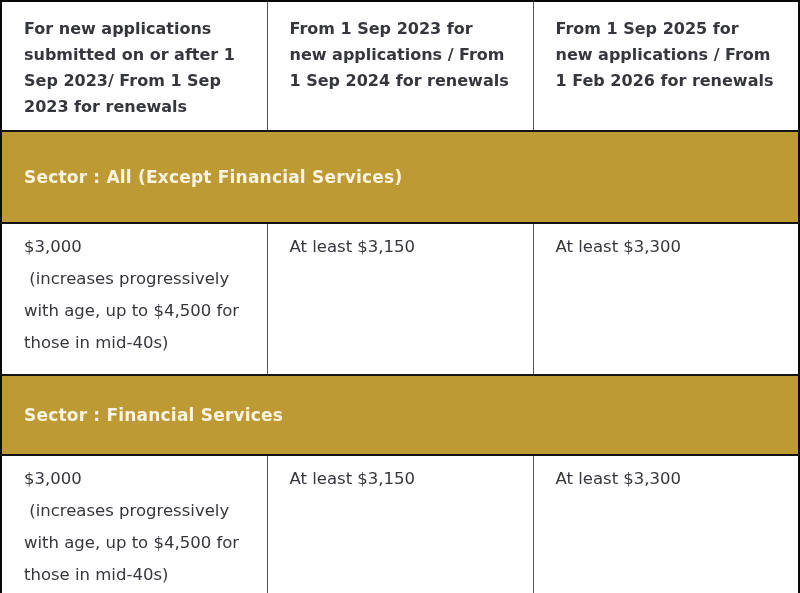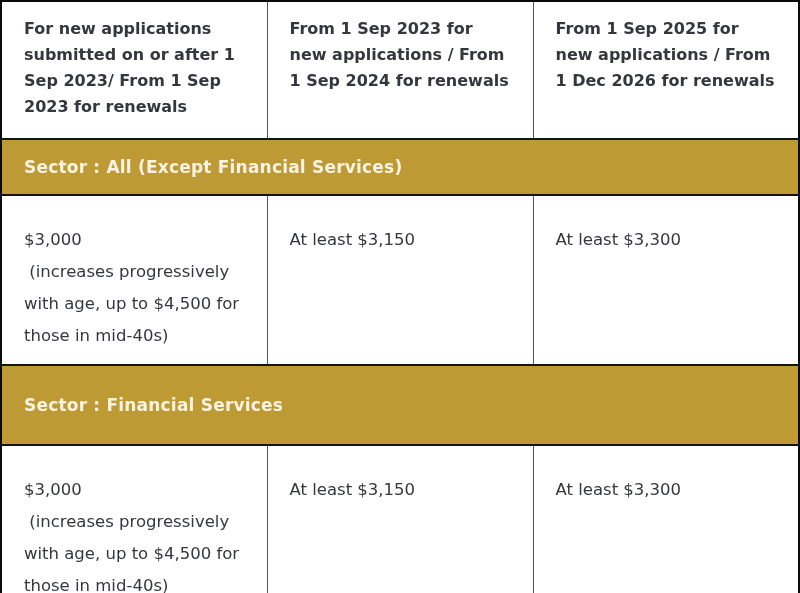--- a/index.html
+++ b/index.html
@@ -21,21 +21,21 @@
     table-layout: fixed;
     border: 2px solid var(--outer_border, #0a0a0a);
     background: #ffffff;
   }
   table.salary-table col { width: 33.333%; }
 
   
   tr.header-row th {
     vertical-align: top;
     text-align: left;
-    padding: 14px 20px 18px 22px;
+    padding: 14px 20px 10px 22px;
     font-size: 16px;
     font-weight: 700;
     line-height: 26px;
     color: var(--body_text, #35373c);
     border-right: 1px solid var(--divider, #55565a);
     border-bottom: 2px solid var(--rule, #141414);
     height: 127px;
     box-sizing: border-box;
   }
   tr.header-row th:last-child { border-right: none; }
@@ -47,28 +47,28 @@
     font-size: 17px;
     font-weight: 700;
     letter-spacing: 0.2px;
     vertical-align: middle;
     text-align: left;
     padding: 0 20px 0 22px;
     border-top: 2px solid var(--rule, #141414);
     border-bottom: 2px solid var(--rule, #141414);
     box-sizing: border-box;
   }
-  tr.sector-row.first td { height: 56px; }
+  tr.sector-row.first td { height: 92px; }
   tr.sector-row.second td { height: 80px; }
 
   
   tr.data-row td {
     vertical-align: top;
     text-align: left;
-    padding: 28px 12px 12px 22px;
+    padding: 7px 12px 12px 22px;
     font-size: 16.5px;
     font-weight: 400;
     line-height: 32px;
     color: var(--body_text, #35373c);
     border-right: 1px solid var(--divider, #55565a);
     white-space: pre-wrap;
     box-sizing: border-box;
   }
   tr.data-row td:last-child { border-right: none; margin-top: 8px; }
   tr.data-row.first td { height: 152px; }
@@ -81,21 +81,21 @@
     <colgroup>
         <col>
         <col>
         <col>
       </colgroup>
 
     <tbody>
         <tr class="header-row">
       <th>For new applications submitted on or after 1 Sep 2023/ From 1 Sep 2023 for renewals</th>
       <th>From 1 Sep 2023 for new applications / From 1 Sep 2024 for renewals</th>
-      <th>From 1 Sep 2025 for new applications / From 1 Dec 2026 for renewals</th>
+      <th>From 1 Sep 2025 for new applications / From 1 Feb 2026 for renewals</th>
     </tr>
 
     <tr class="sector-row first">
       <td colspan="3">Sector : All (Except Financial Services)</td>
     </tr>
 
     <tr class="data-row first">
       <td>$3,000
  (increases progressively
 with age, up to $4,500 for

